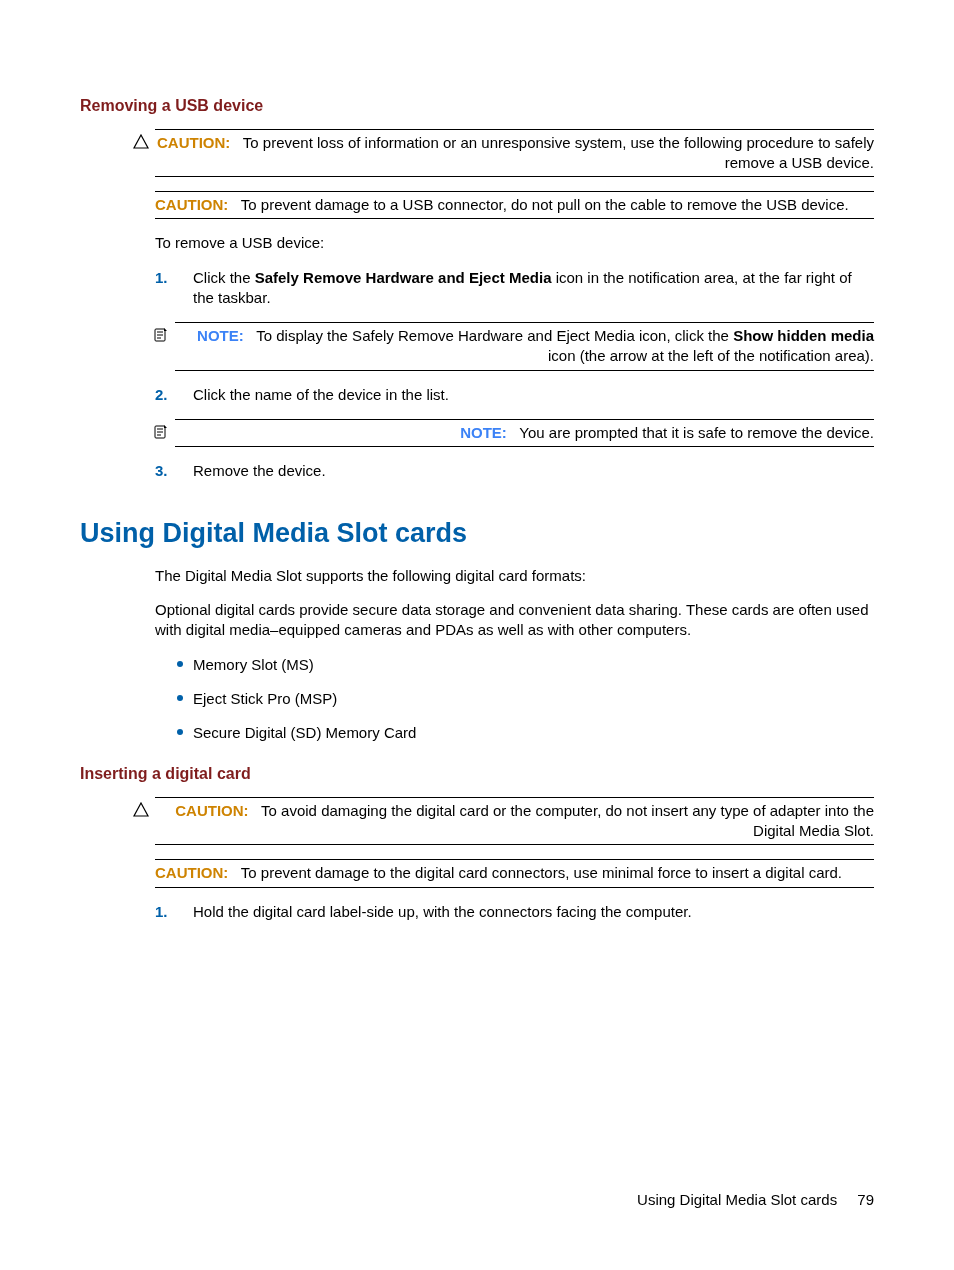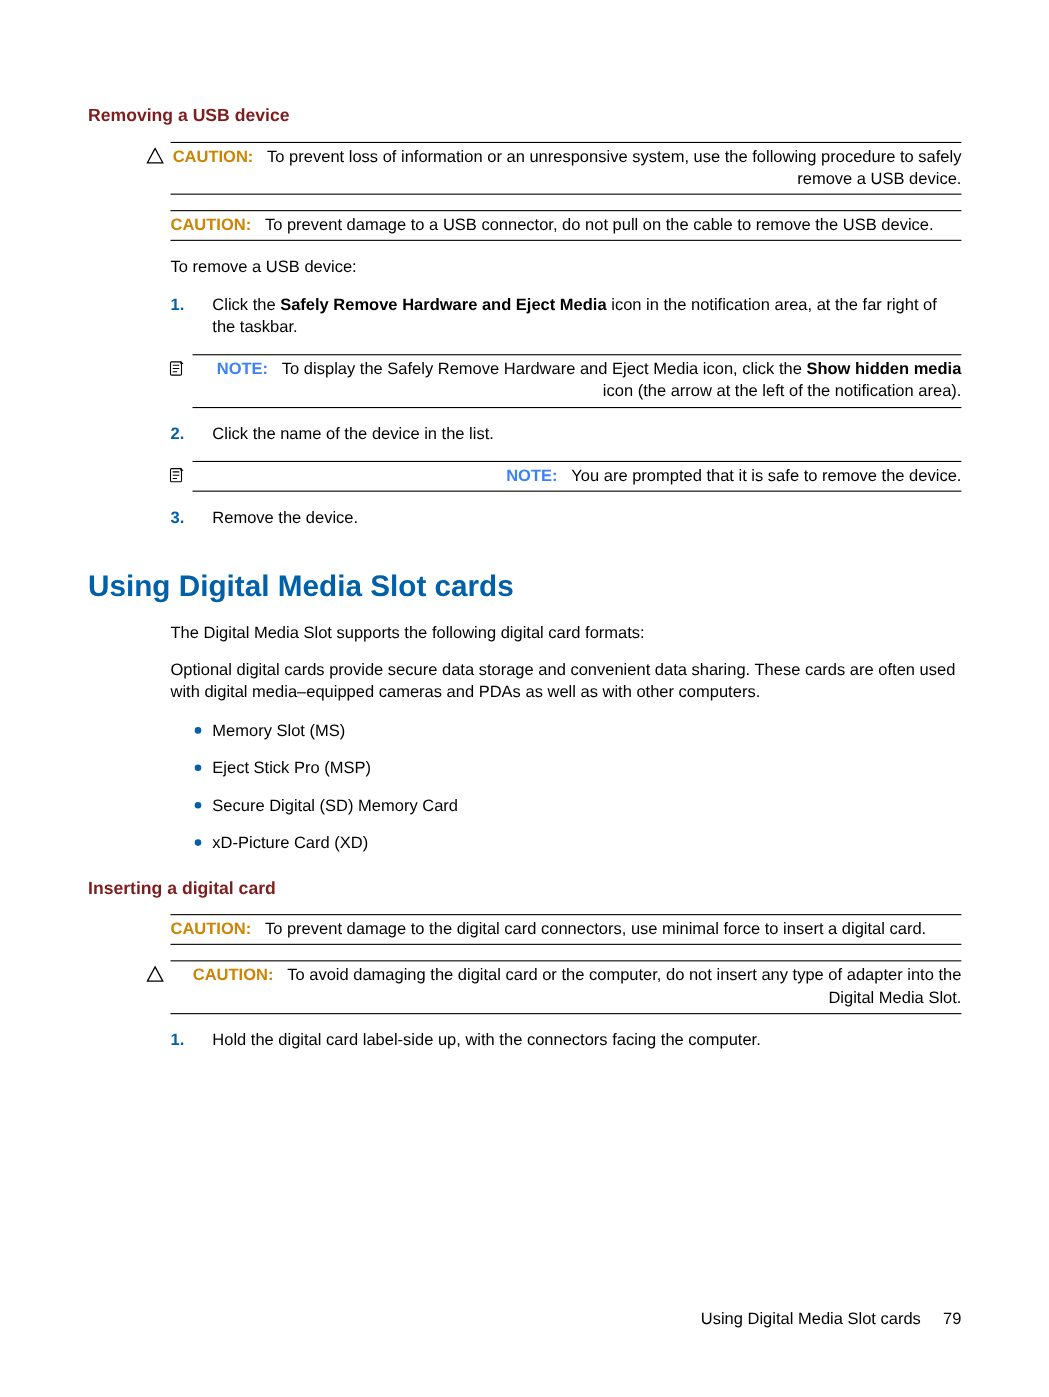--- a/index.html
+++ b/index.html
@@ -176,44 +176,40 @@
       <span>Memory Slot (MS)</span>
     </div>
     <div class="ul-item">
       <span class="ul-bullet"></span>
       <span>Eject Stick Pro (MSP)</span>
     </div>
     <div class="ul-item">
       <span class="ul-bullet"></span>
       <span>Secure Digital (SD) Memory Card</span>
     </div>
-    <div class="ul-item">
-      <span class="ul-bullet"></span>
-      <span>xD-Picture Card (XD)</span>
-    </div>
   </div>
 </div>
 
 <div class="h2" style="margin-top:20px">Inserting a digital card</div>
 
 <div class="content-indent">
-  <div class="callout just">
-    <span class="callout-label">CAUTION:</span>
-    &nbsp;&nbsp;<span>To prevent damage to the digital card connectors, use minimal force to insert a digital card.</span>
-  </div>
-
   <div class="callout">
     <svg class="callout-icon" viewBox="0 0 16 16">
         <path d="M8 1 L15 14 L1 14 Z" fill="none" stroke="#000" stroke-width="1.2"></path>
       </svg>
     <span class="callout-label">CAUTION:</span>
     &nbsp;&nbsp;<span>To avoid damaging the digital card or the computer, do not insert any type of adapter into</span>
     <span>the Digital Media Slot.</span>
   </div>
 
+  <div class="callout just">
+    <span class="callout-label">CAUTION:</span>
+    &nbsp;&nbsp;<span>To prevent damage to the digital card connectors, use minimal force to insert a digital card.</span>
+  </div>
+
   <div class="ol">
     <div class="ol-item">
       <span class="ol-num">1.</span>
       <span>Hold the digital card label-side up, with the connectors facing the computer.</span>
     </div>
   </div>
 </div>
 
 <div class="footer">
   <span>Using Digital Media Slot cards</span>

